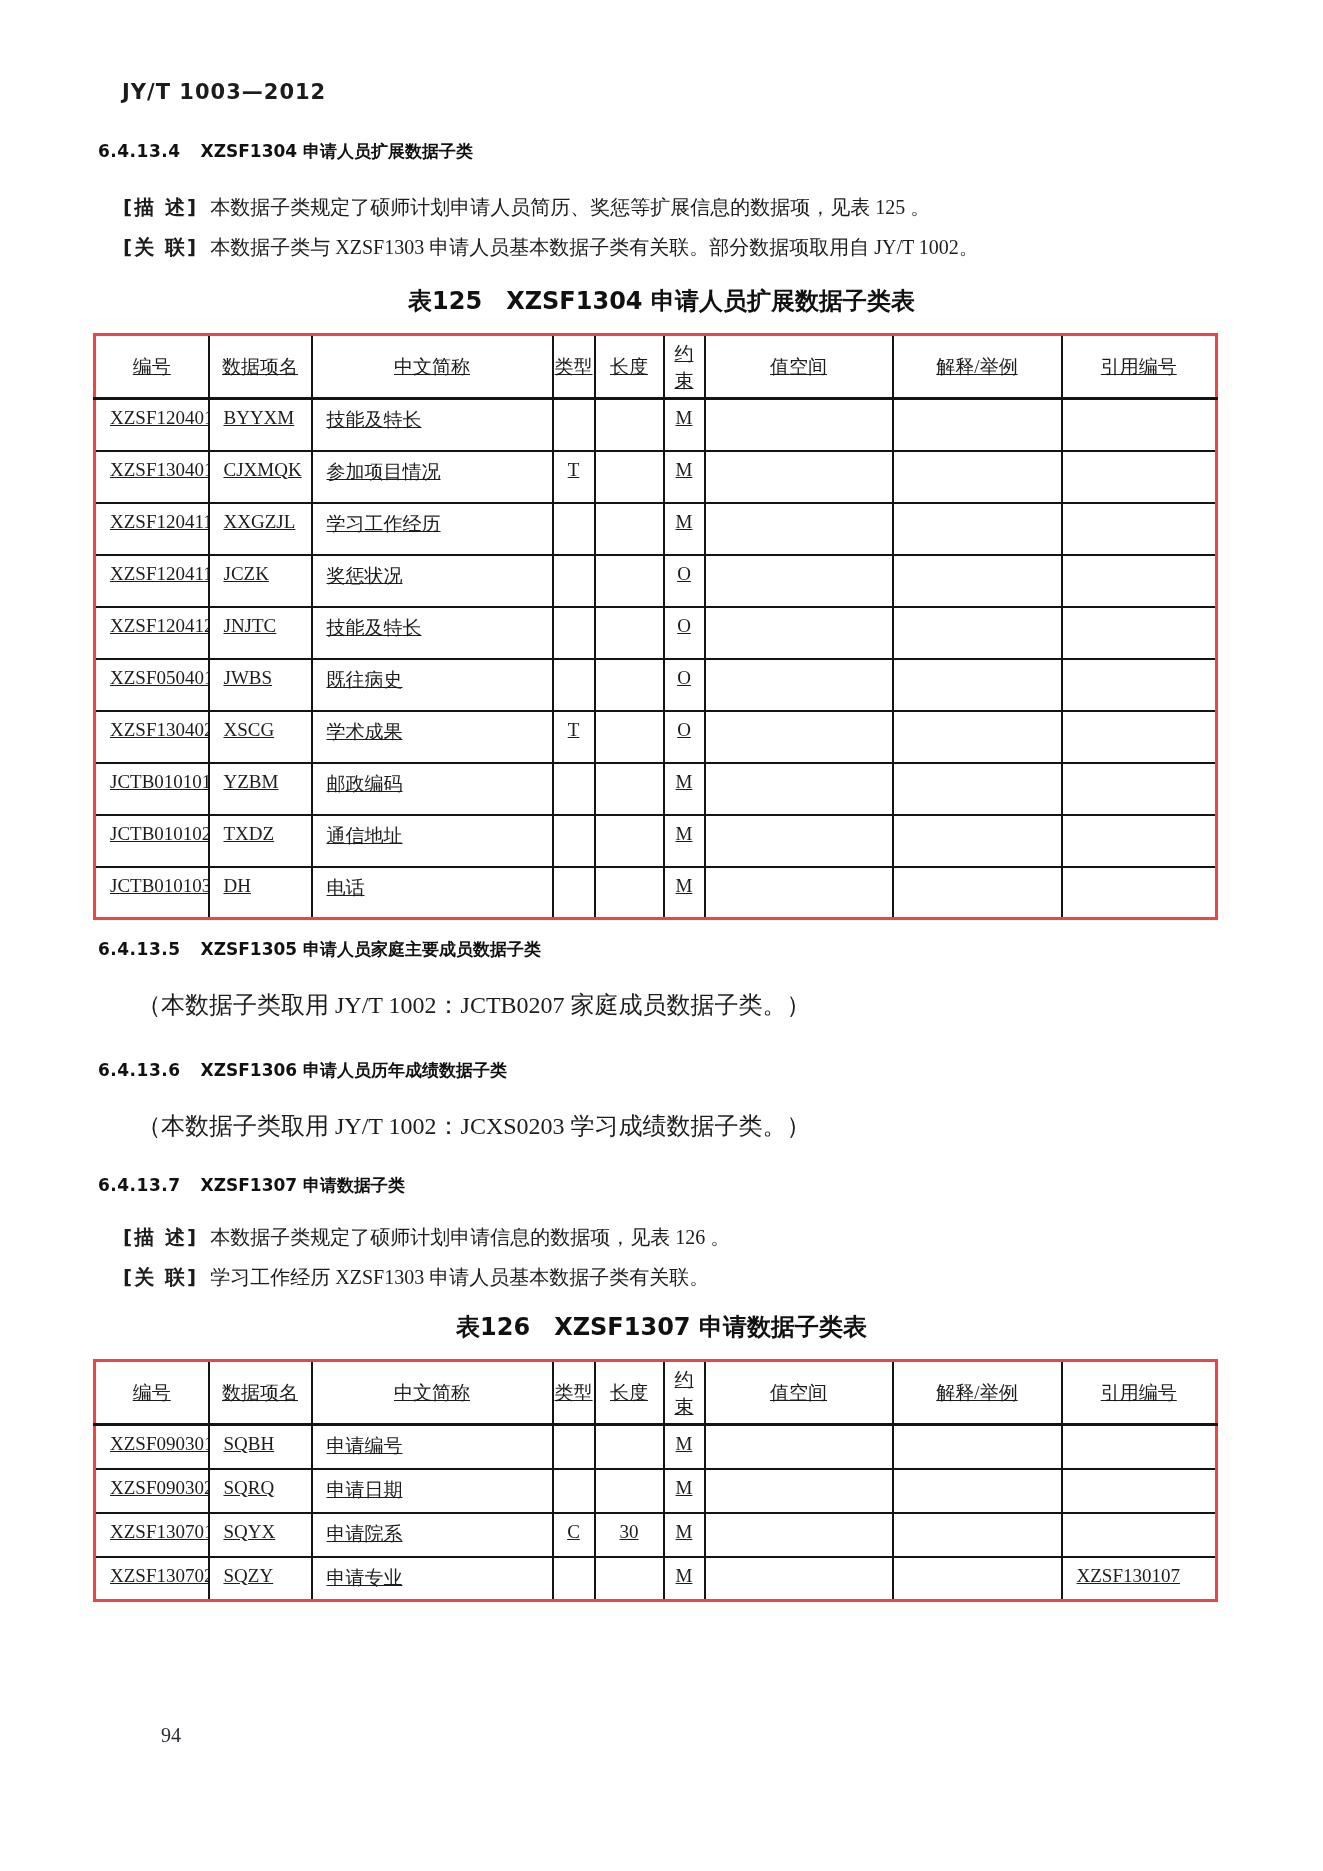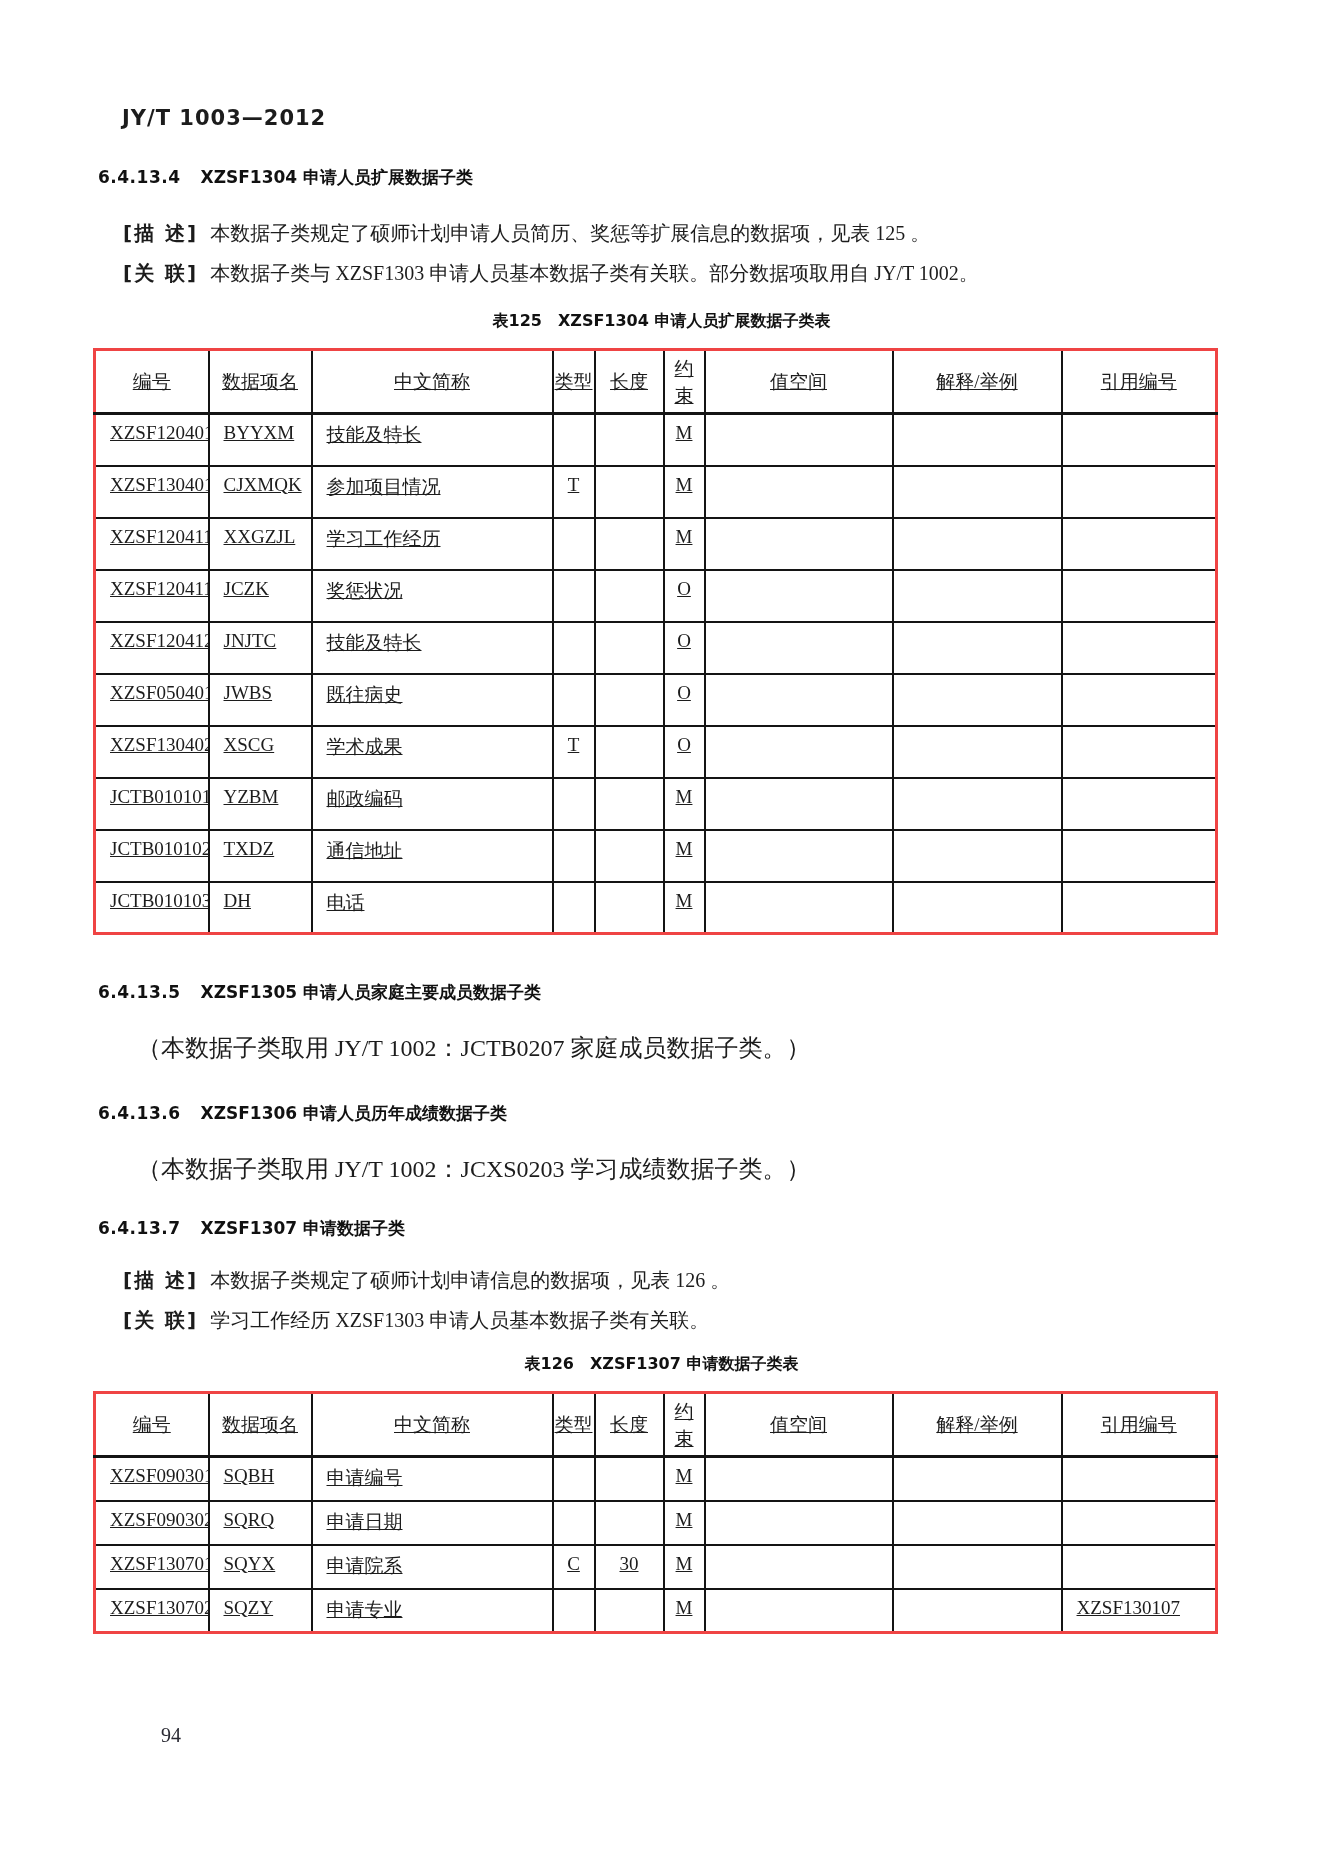--- a/index.html
+++ b/index.html
@@ -8,42 +8,42 @@
     width: 1323px;
     height: 1871px;
     font-family: "Liberation Serif", "DejaVu Serif", serif;
     color: #1c1c1c;
     position: relative;
     overflow: hidden;
   }
   .page {
     width: 1323px;
     height: 1871px;
-    padding-top: 106px;
+    padding-top: 80px;
     position: relative;
   }
   .doc-number {
     margin-left: 122px;
     font-family: "DejaVu Sans", "Liberation Sans", sans-serif;
     font-weight: bold;
     font-size: 21px;
     letter-spacing: 1px;
     color: #1c1c1c;
   }
   .sec-heading {
     margin-left: 98px;
     font-family: "DejaVu Sans", "Liberation Sans", sans-serif;
     font-weight: bold;
     font-size: 17px;
     color: #111;
     white-space: nowrap;
   }
   .sec-num { margin-right: 20px; letter-spacing: 0.5px; }
   .h1304 { margin-top: 36px; }
-  .h1305 { margin-top: 46px; }
+  .h1305 { margin-top: 18px; }
   .h1306 { margin-top: 38px; }
   .h1307 { margin-top: 32px; }
   .para {
     margin-left: 123px;
     margin-right: 90px;
     font-size: 20px;
     line-height: 40px;
     color: #1c1c1c;
   }
   .para-block-1 { margin-top: 24px; }
@@ -58,21 +58,21 @@
     margin-left: 137px;
     margin-top: 28px;
     font-size: 24px;
     color: #1c1c1c;
   }
   .table-title {
     margin-top: 16px;
     text-align: center;
     font-family: "DejaVu Sans", "Liberation Sans", sans-serif;
     font-weight: bold;
-    font-size: 16px;
+    font-size: 24px;
     color: #111;
   }
   .tt-125 { margin-top: 18px; }
   .tt-126 { margin-top: 14px; }
   table.data-table {
     margin-left: 93px;
     margin-top: 16px;
     width: 1122px;
     table-layout: fixed;
     border-collapse: collapse;

